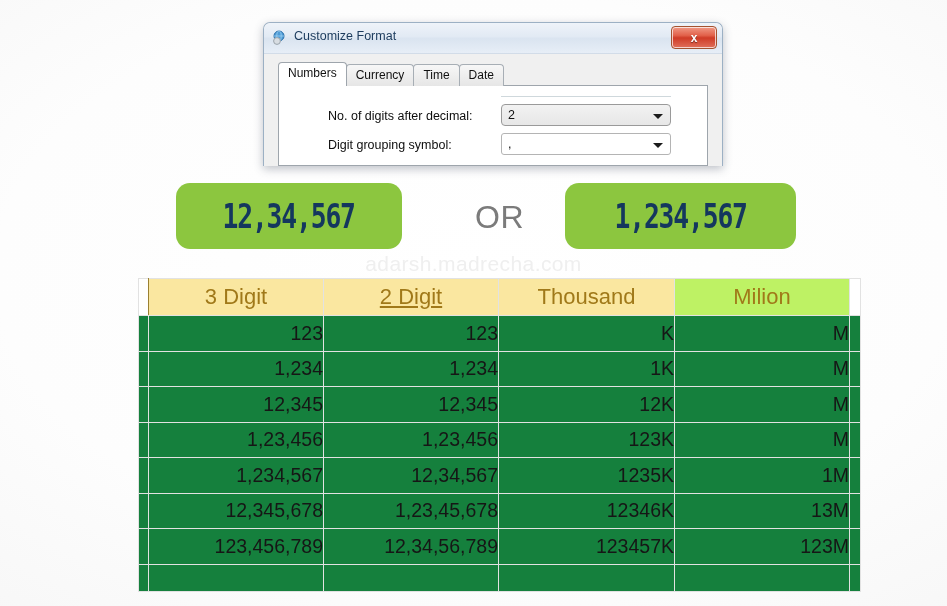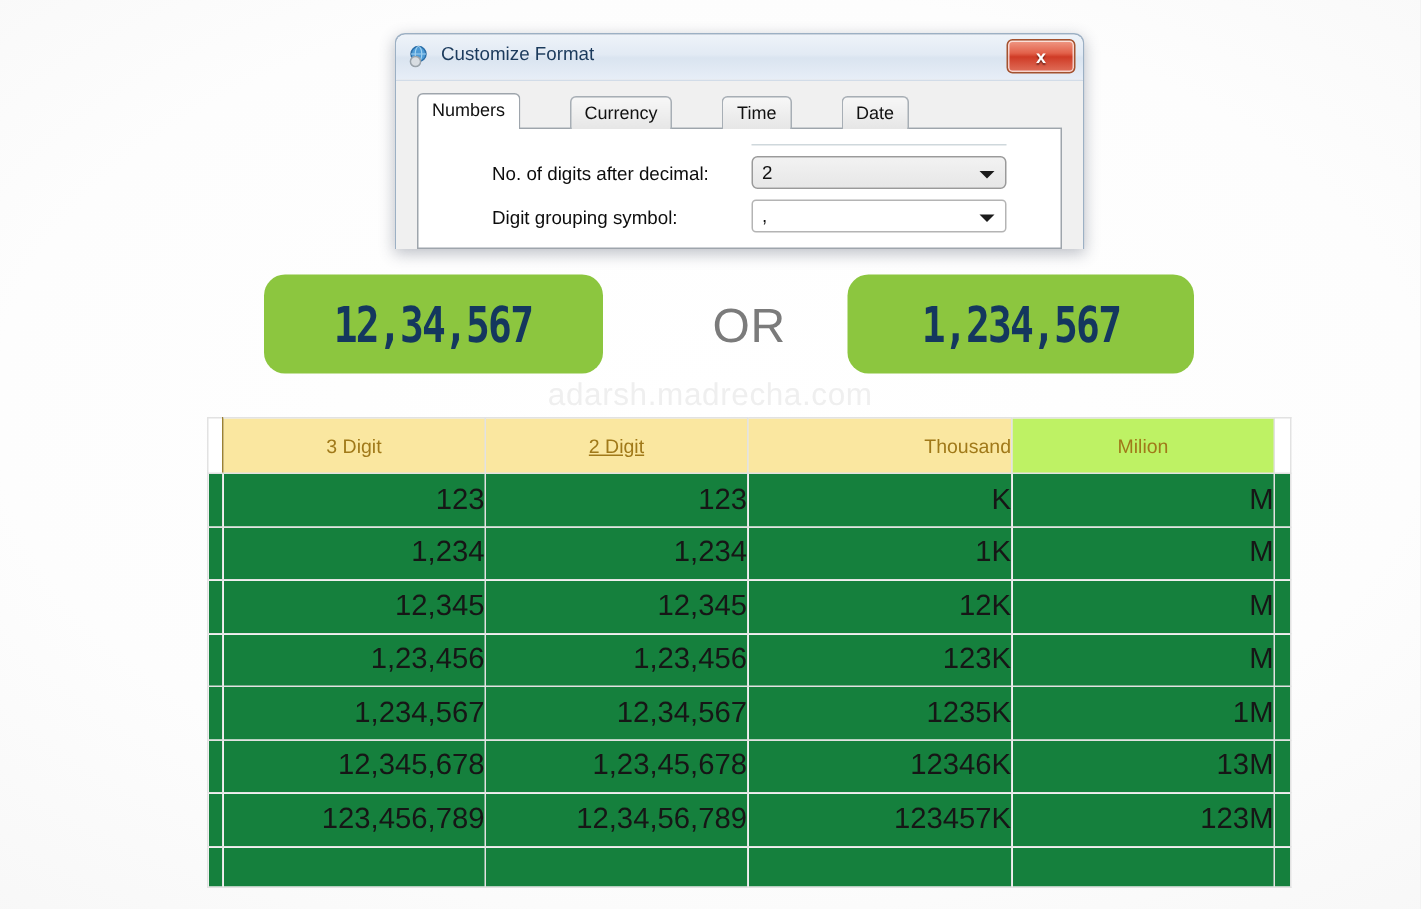--- a/index.html
+++ b/index.html
@@ -106,21 +106,20 @@
     background: #f0f0f0;
     padding: 0;
   }
   .tabstrip {
     position: absolute;
     left: 14px;
     top: 8px;
     display: flex;
     align-items: flex-end;
     z-index: 3;
-    gap: 34px;
   }
   .tab {
     border: 1px solid #a7aeb5;
     border-bottom: none;
     border-radius: 4px 4px 0 0;
     padding: 3px 9px 4px 9px;
     font-size: 12px;
     color: #111;
     background: linear-gradient(to bottom, #f7f7f7, #e6e6e6);
     margin-right: -1px;
@@ -262,21 +261,21 @@
   col.c-main   { width: 175px; }
   col.c-main2  { width: 175px; }
   col.c-main3  { width: 176px; }
   col.c-main4  { width: 175px; }
   col.c-edge   { width: 11px; }
 
   thead th {
     height: 36px;
     background: #fae7a0;
     color: #a07919;
-    font-size: 13px;
+    font-size: 22px;
     text-align: center;
     font-family: "Liberation Sans", sans-serif;
     border-left: 1px solid #9b8132;
     border-right: 1px solid #9b8132;
     border-top: 1px solid #9b8132;
     border-bottom: 1px solid #9b8132;
   }
   thead th.gut, thead th.edge {
     background: #ffffff;
     border: 1px solid #e2e2e2;
@@ -382,21 +381,21 @@
           <col class="c-main2">
           <col class="c-main3">
           <col class="c-main4">
           <col class="c-edge">
       </colgroup>
       <thead>
         <tr>
           <th class="gut"></th>
           <th style="background: rgb(250, 231, 160); color: rgb(160, 121, 25);">3 Digit</th>
           <th style="background: rgb(250, 231, 160); color: rgb(160, 121, 25); text-decoration: underline;">2 Digit</th>
-          <th style="background: rgb(250, 231, 160); color: rgb(160, 121, 25); text-align: right;">Thousand</th>
+          <th style="background: rgb(250, 231, 160); color: rgb(160, 121, 25);">Thousand</th>
           <th style="background: #bef264; color: rgb(160, 121, 25);">Milion</th>
           <th class="edge"></th>
         </tr>
       </thead>
       <tbody>
 
         <tr>
           <td class="gut"></td>
           <td>123</td>
           <td>123</td>

